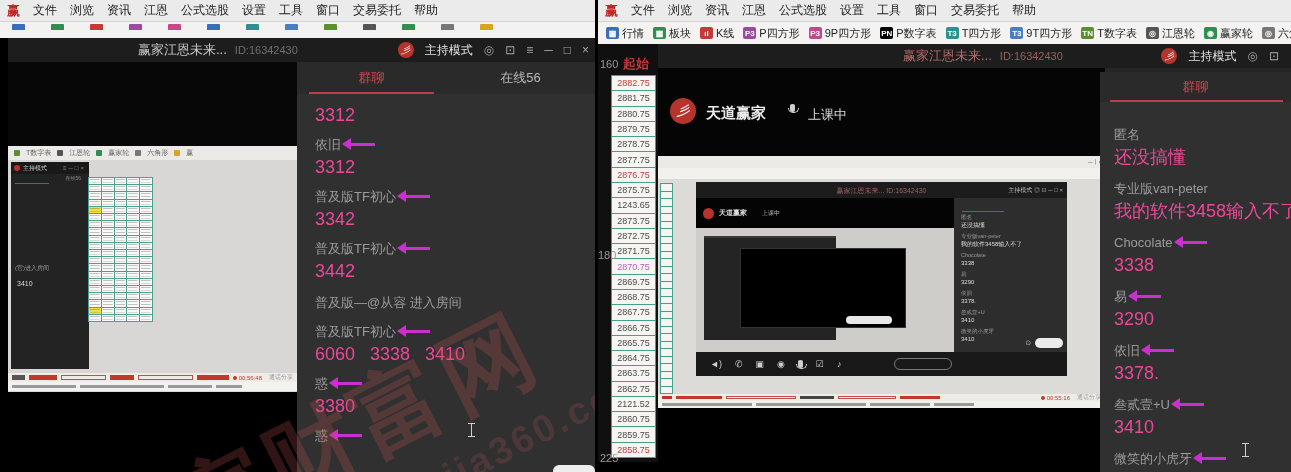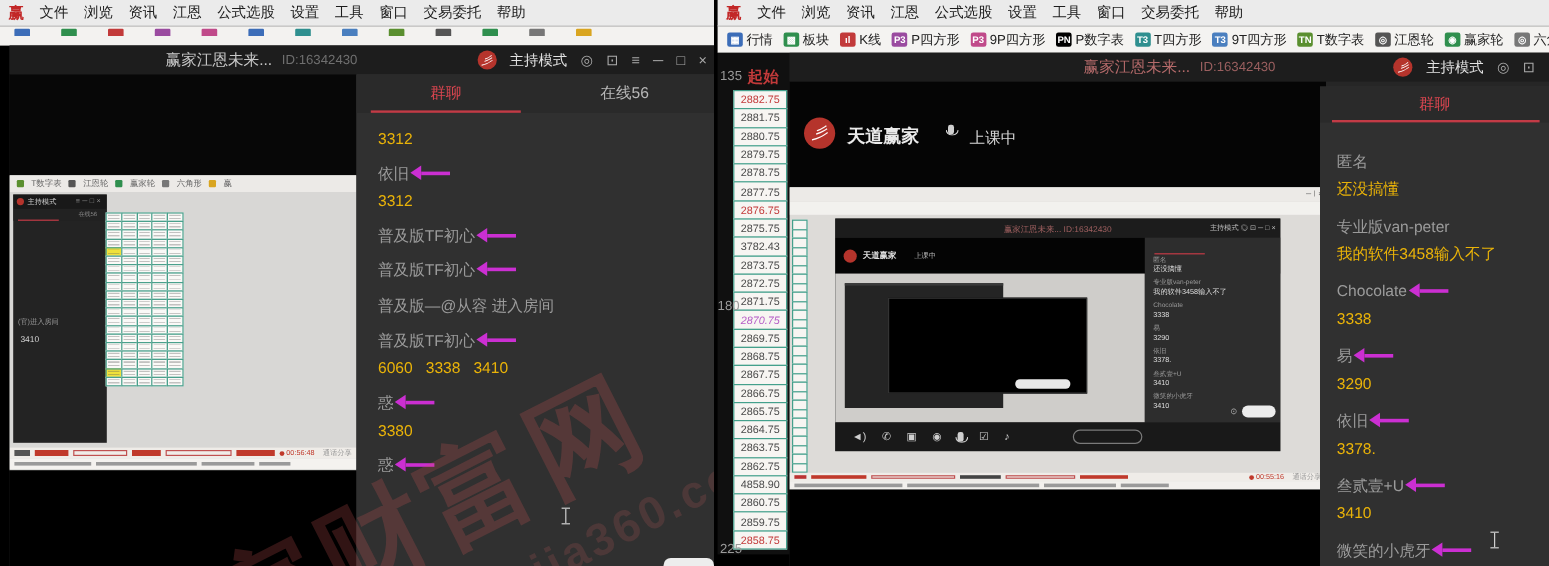--- a/index.html
+++ b/index.html
@@ -36,21 +36,21 @@
   .logo-circle { width:16px; height:16px; border-radius:50%; background:#b5342c; color:#fff; font-size:9px; display:flex; align-items:center; justify-content:center; font-style:italic; }
 
   
   .chatpanel { background:#303030; overflow:hidden; }
   .tabbar { position:relative; height:32px; background:#2a2a2a; display:flex; }
   .tab { flex:1; display:flex; align-items:center; justify-content:center; font-size:13px; color:#b8b8b8; position:relative; }
   .tab.active { color:#d7454f; }
   .tab-underline { position:absolute; bottom:0; height:2px; background:#c23b46; }
   .msgs { padding:10px 10px 0 18px; }
   .msg-name { font-size:13px; color:#9b9b9b; margin-top:11px; line-height:17px; display:flex; align-items:center; }
-  .msg-value { font-size:13px; color:#eab308; margin-top:5px; line-height:19px; white-space:pre; }
+  .msg-value { font-size:18px; color:#ec4899; margin-top:5px; line-height:19px; white-space:pre; }
   .msg-system { font-size:13px; color:#9b9b9b; margin-top:13px; line-height:18px; }
   .msg-first { margin-top:0; }
 
   
   .parrow { display:inline-block; position:relative; width:24px; height:3px; background:#cb2fd2; margin-left:10px; }
   .parrow::before { content:""; position:absolute; left:-9px; top:-5px; border:6.5px solid transparent; border-right:9px solid #cb2fd2; border-left:none; }
 
   
   .ibeam { width:1px; height:12px; background:#cfcfcf; position:absolute; }
   .ibeam::before, .ibeam::after { content:""; position:absolute; left:-3px; width:7px; height:1px; background:#cfcfcf; }
@@ -340,21 +340,23 @@
         </div>
         <div class="tab">
           <span>在线56</span>
         </div>
       </div>
       <div class="msgs" id="lw-msgs">
           <div class="msg-value msg-first" style="margin-top: 2px;">3312</div>
           <div class="msg-name">依旧<span class="parrow"></span></div>
           <div class="msg-value">3312</div>
           <div class="msg-name">普及版TF初心<span class="parrow"></span></div>
+          <div class="msg-value">3342</div>
           <div class="msg-name">普及版TF初心<span class="parrow"></span></div>
+          <div class="msg-value">3442</div>
           <div class="msg-system">普及版—@从容 进入房间</div>
           <div class="msg-name">普及版TF初心<span class="parrow"></span></div>
           <div class="msg-value">6060   3338   3410</div>
           <div class="msg-name">惑<span class="parrow"></span></div>
           <div class="msg-value">3380</div>
           <div class="msg-name">惑<span class="parrow"></span></div>
         </div>
       <div class="ibeam" style="left:174px;top:362px;"></div>
       <div class="send-pill-partial" style="left:256px;top:403px;width:42px;height:12px;"></div>
     </div>
@@ -425,45 +427,45 @@
         <span class="tb-chip" style="background: rgb(47, 143, 78);">◉</span>
         <span>赢家轮</span>
       </span>
       <span class="tb-item">
         <span class="tb-chip" style="background: rgb(119, 119, 119);">◎</span>
         <span>六角形</span>
       </span>
     </div>
 
   <div class="abs scale-strip" style="left:598px;top:44px;width:60px;height:418px;">
-    <span class="scale-label" style="left:2px;top:14px;">135</span>
+    <span class="scale-label" style="left:2px;top:14px;">160</span>
     <span class="scale-header" style="left:25px;top:11px;">起始</span>
     <div class="price-col" id="rw-prices" style="left:13px;top:32px;width:45px;height:382px;">
         <div class="price-cell" style="color: rgb(194, 58, 58);">2882.75</div>
         <div class="price-cell">2881.75</div>
         <div class="price-cell">2880.75</div>
         <div class="price-cell">2879.75</div>
         <div class="price-cell">2878.75</div>
         <div class="price-cell">2877.75</div>
         <div class="price-cell" style="color: rgb(194, 58, 58);">2876.75</div>
         <div class="price-cell">2875.75</div>
-        <div class="price-cell">3782.43</div>
+        <div class="price-cell">1243.65</div>
         <div class="price-cell">2873.75</div>
         <div class="price-cell">2872.75</div>
         <div class="price-cell">2871.75</div>
-        <div class="price-cell" style="color: rgb(181, 92, 198); font-style: italic;">2870.75</div>
+        <div class="price-cell" style="color: rgb(181, 92, 198);">2870.75</div>
         <div class="price-cell">2869.75</div>
         <div class="price-cell">2868.75</div>
         <div class="price-cell">2867.75</div>
         <div class="price-cell">2866.75</div>
         <div class="price-cell">2865.75</div>
         <div class="price-cell">2864.75</div>
         <div class="price-cell">2863.75</div>
         <div class="price-cell">2862.75</div>
-        <div class="price-cell">4858.90</div>
+        <div class="price-cell">2121.52</div>
         <div class="price-cell">2860.75</div>
         <div class="price-cell">2859.75</div>
         <div class="price-cell" style="color: rgb(194, 58, 58);">2858.75</div>
       </div>
     <span class="scale-label" style="left:0px;top:205px;">180</span>
     <span class="scale-label" style="left:2px;top:408px;">225</span>
   </div>
 
   <div class="abs darkwin" style="left:658px;top:44px;width:633px;height:428px;">
     <div class="titlebar">

